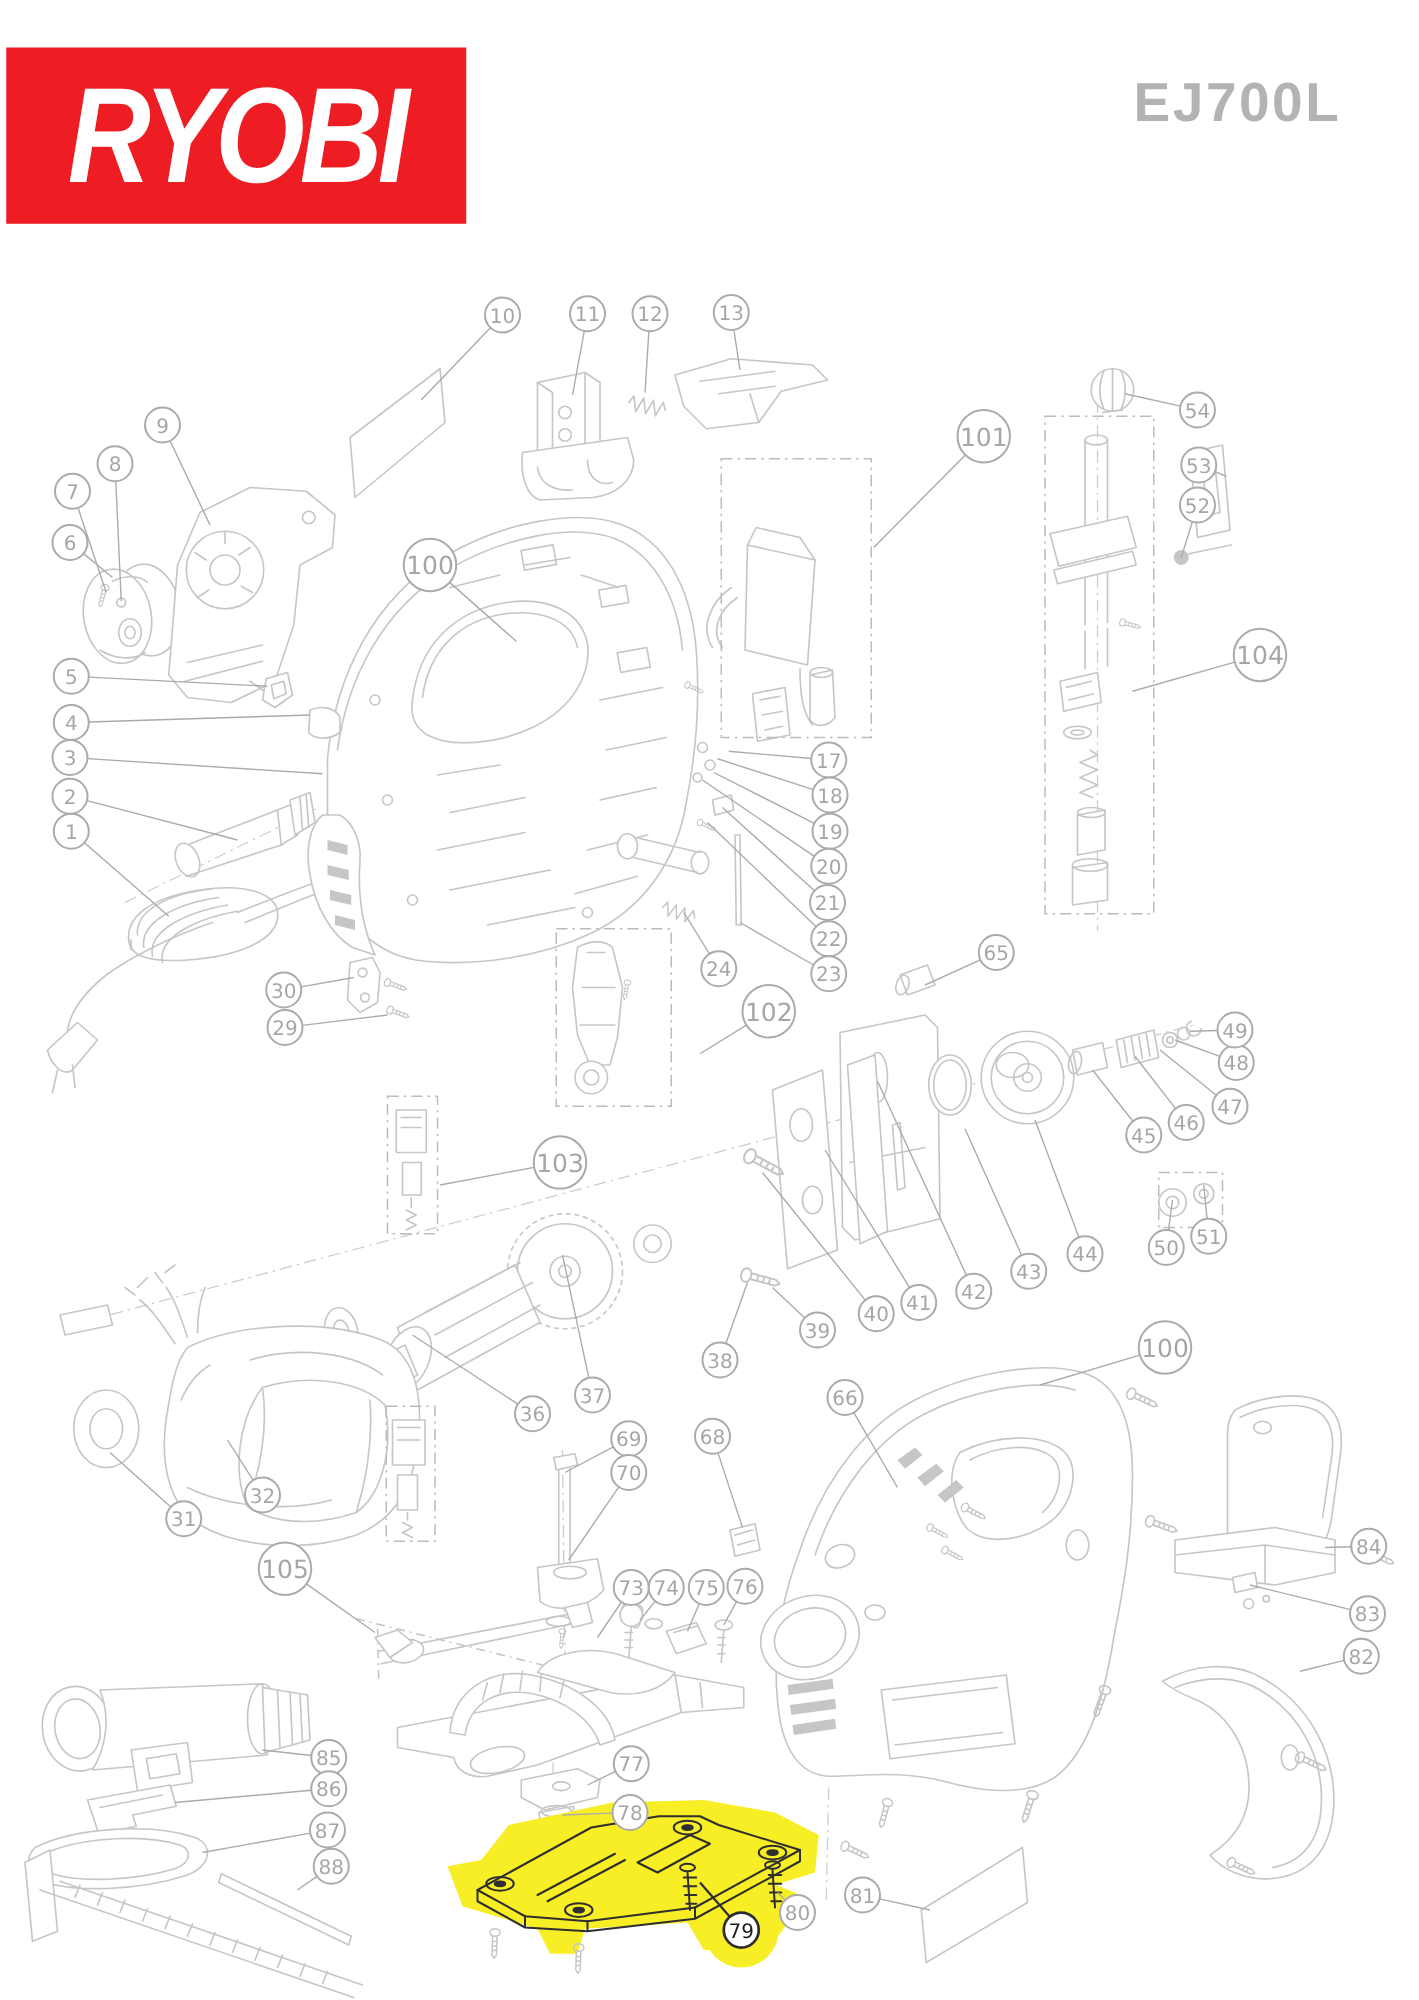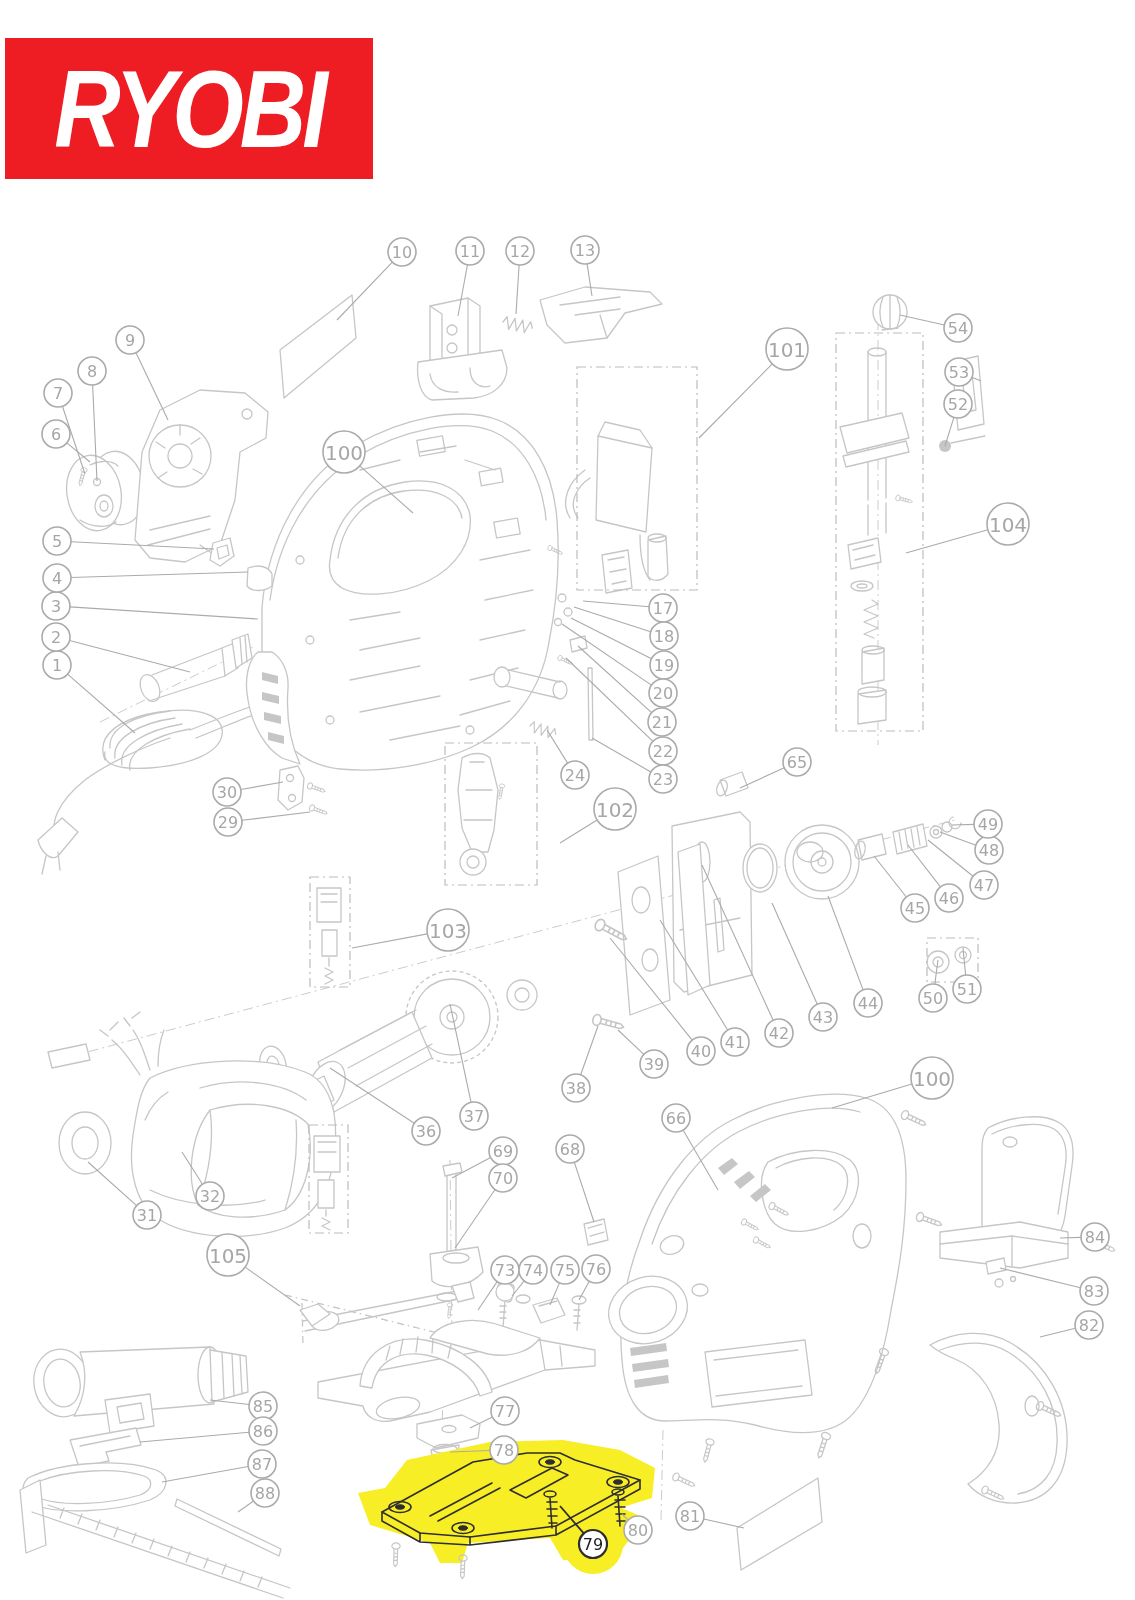--- a/index.html
+++ b/index.html
@@ -20,20 +20,21 @@
   .dash{stroke:#c2c2c2;fill:none;stroke-width:1.2;stroke-dasharray:7 4 1.5 4;}
   .gfill{fill:#c6c6c6;stroke:none;}
 </style>
 </head>
 <body>
 
 <div id="page">
   <div id="logo">
     <span>RYOBI</span>
   </div>
+  <div id="model">EJ700L</div>
 
   <svg id="dia" width="1135" height="1600" viewBox="0 0 1135 1600">
     <defs>
       <g id="scr">
         <ellipse cx="0" cy="0" rx="3.4" ry="4.6"></ellipse>
         <path d="M3,-2 L20,-2 L23,0 L20,2 L3,2 M8,-2 l0,4 M12,-2 l0,4 M16,-2 l0,4"></path>
       </g>
       <g id="sprH">
           <path d="M0,0 l3,-6 l4,12 l4,-12 l4,12 l4,-12 l4,12 l4,-12 l3,6"></path>
         </g>

